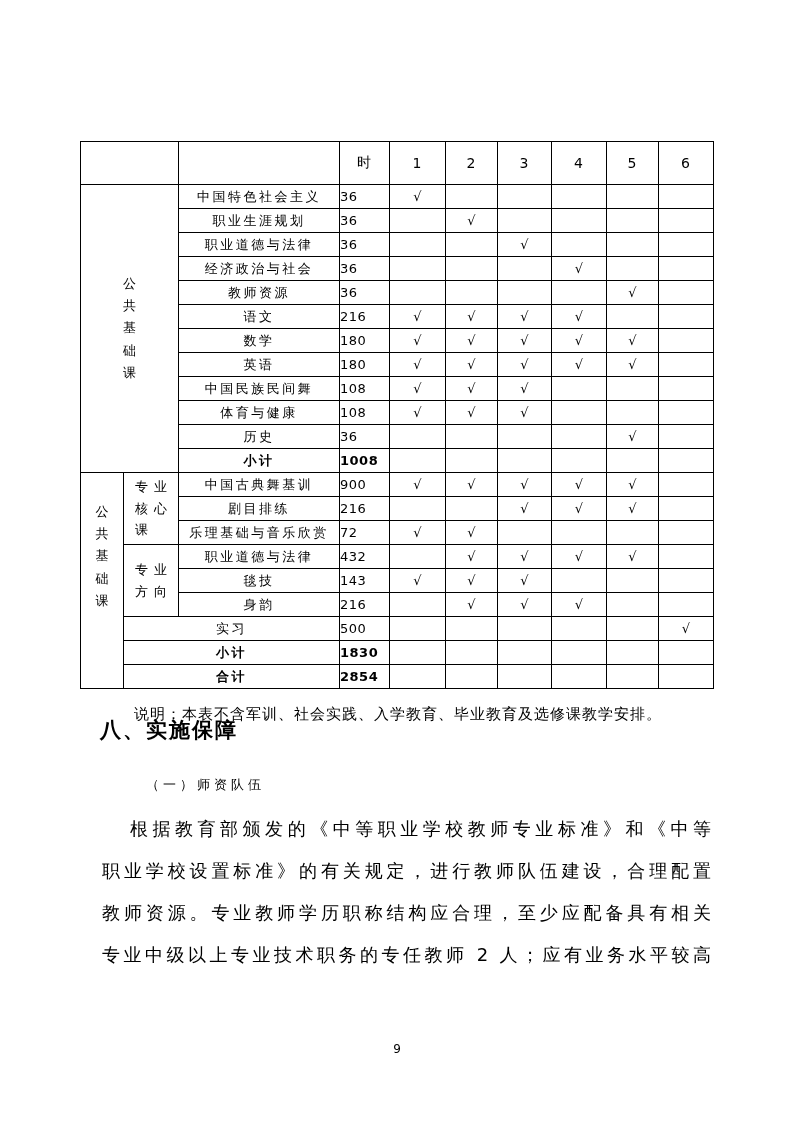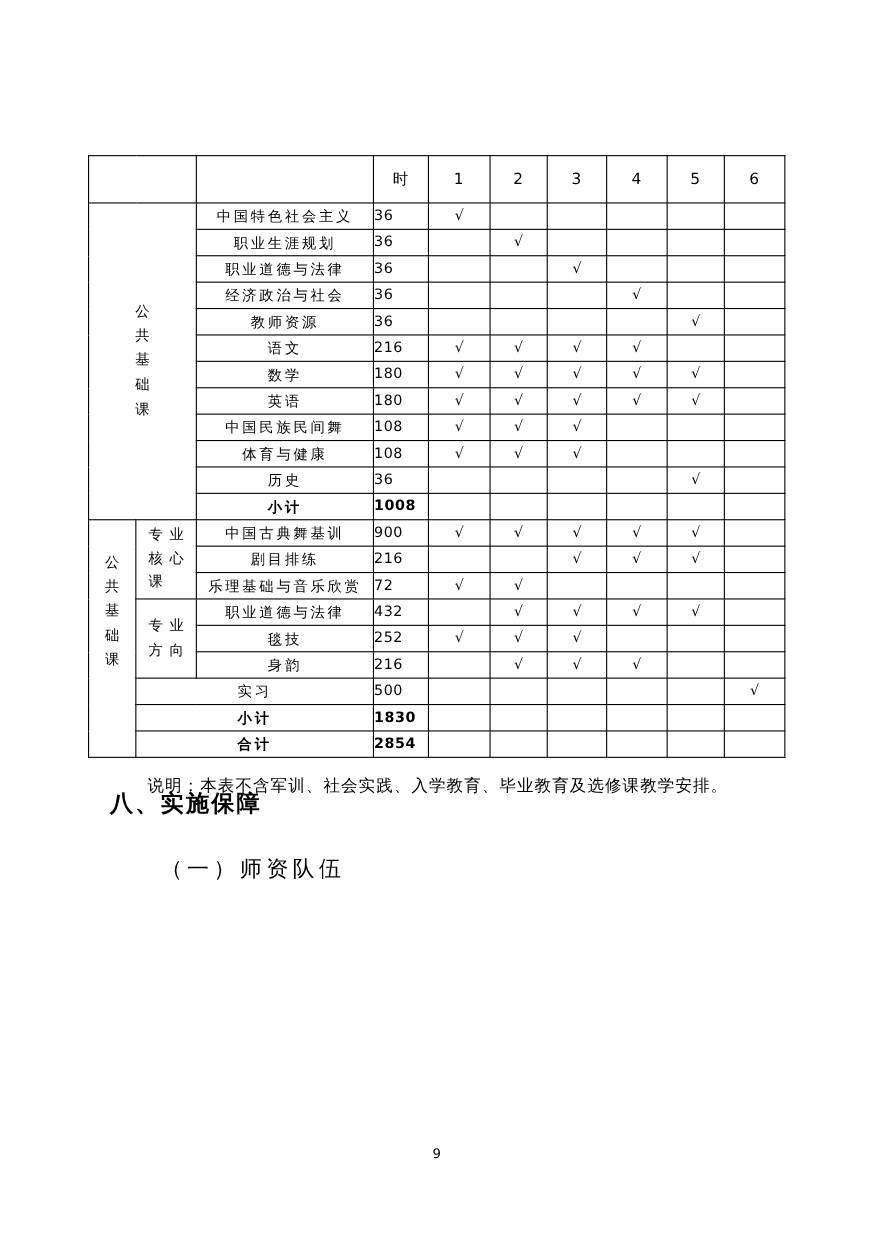--- a/index.html
+++ b/index.html
@@ -38,21 +38,21 @@
   .note {
     position:absolute; left:102px; top:705px; width:560px;
     font-size:15px; letter-spacing:1px;text-align:right;
   }
   .heading {
     position:absolute; left:100px; top:716px;
     font-size:21px; font-weight:bold; letter-spacing:2px;
   }
   .subheading {
     position:absolute; left:146px; top:776px;
-    font-size:20px; letter-spacing:4px;
+    font-size:13px; letter-spacing:4px;
   }
   .para {
     position:absolute; left:102px; top:808px; width:611px;
     font-size:18px; line-height:42px; letter-spacing:2px;
   }
   .pline { text-align:justify; text-align-last:justify; height:42px; }
   .pline.indent { text-indent:28px; }
   .pageno {
     position:absolute; left:0; right:0; top:1042px;
     text-align:center; font-size:12px;
@@ -257,21 +257,21 @@
           <td class="num">432</td>
           <td class="mark"></td>
           <td class="mark">√</td>
           <td class="mark">√</td>
           <td class="mark">√</td>
           <td class="mark">√</td>
           <td class="mark"></td>
         </tr>
         <tr>
           <td class="name">毯技</td>
-          <td class="num">252</td>
+          <td class="num">143</td>
           <td class="mark">√</td>
           <td class="mark">√</td>
           <td class="mark">√</td>
           <td class="mark"></td>
           <td class="mark"></td>
           <td class="mark"></td>
         </tr>
         <tr>
           <td class="name">身韵</td>
           <td class="num">216</td>
@@ -311,15 +311,21 @@
           <td class="mark"></td>
           <td class="mark"></td>
           <td class="mark"></td>
         </tr>
       </tbody>
   </table>
 
   <div class="note">说明：本表不含军训、社会实践、入学教育、毕业教育及选修课教学安排。</div>
   <div class="heading">八、实施保障</div>
   <div class="subheading">（一）师资队伍</div>
+  <div class="para" id="para">
+      <div class="pline indent">根据教育部颁发的《中等职业学校教师专业标准》和《中等</div>
+      <div class="pline">职业学校设置标准》的有关规定，进行教师队伍建设，合理配置</div>
+      <div class="pline">教师资源。专业教师学历职称结构应合理，至少应配备具有相关</div>
+      <div class="pline">专业中级以上专业技术职务的专任教师 2 人；应有业务水平较高</div>
+    </div>
   <div class="pageno">9</div>
 
 </div>
 
 </body></html>

